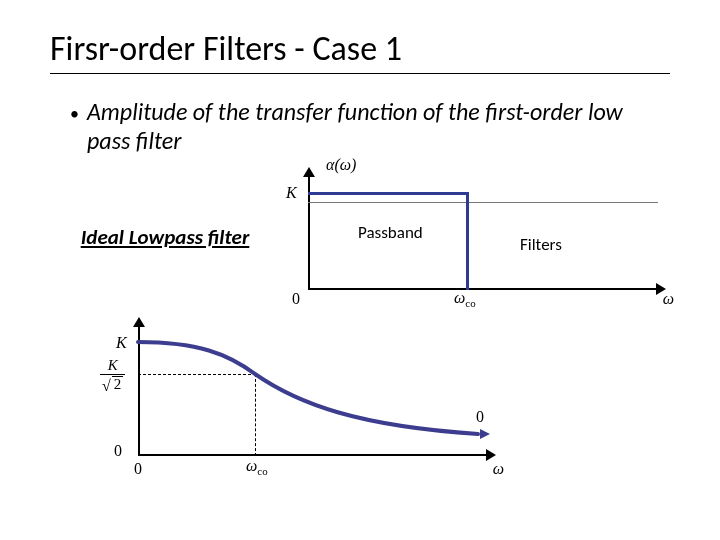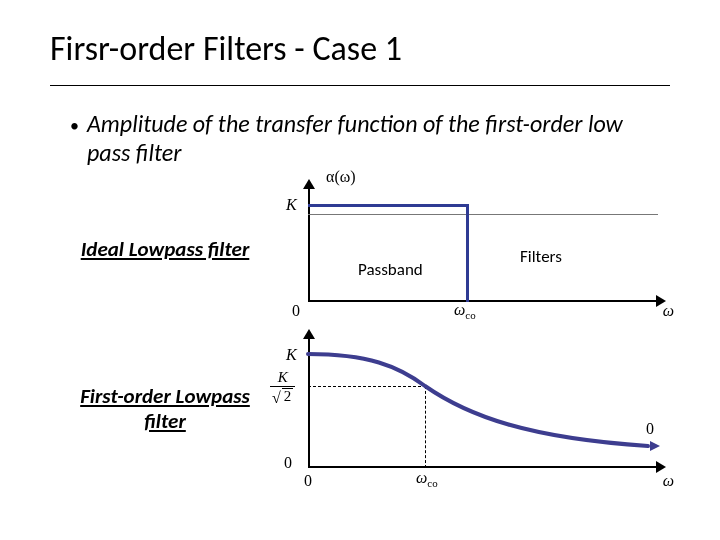--- a/index.html
+++ b/index.html
@@ -10,21 +10,21 @@
     font-family: "Calibri", "Segoe UI", Arial, sans-serif;
     color: #000;
     padding: 28px 50px 20px 50px;
     position: relative;
     overflow: hidden;
   }
   .title {
     font-size: 34px;
     font-weight: 400;
     border-bottom: 1px solid #000;
-    padding-bottom: 16px;
+    padding-bottom: 4px;
     margin-bottom: 24px;
   }
   .bullet-row {
     display: flex;
     align-items: flex-start;
     font-size: 24px;
     line-height: 1.2;
     margin-left: 20px;
     margin-bottom: 6px;
   }
@@ -198,37 +198,36 @@
   <div class="chart-holder">
     <div class="ideal-plot">
       <div class="ideal-y-axis"></div>
       <div class="ideal-y-arrow"></div>
       <div class="ideal-x-axis"></div>
       <div class="ideal-x-arrow"></div>
       <div class="ideal-box-top"></div>
       <div class="ideal-curve-h"></div>
       <div class="ideal-curve-v"></div>
 
-      <span class="abs-label" style="left:76px; top:-6px; text-align:center;">α(ω)</span>
+      <span class="abs-label" style="left:76px; top:-6px; font-style:italic;text-align:center;">α(ω)</span>
       <span class="abs-label" style="left:36px; top:22px; font-style:italic;">K</span>
       <span class="abs-label" style="left:42px; bottom:4px;">0</span>
       <span class="abs-label" style="right:-4px; bottom:4px; font-style:italic;">ω</span>
 
-      <span class="abs-label" style="left:108px; top:85px; font-size:17px; font-family:Calibri,Arial,sans-serif;">Passband</span>
+      <span class="abs-label" style="left:108px; top:60px; font-size:17px; font-family:Calibri,Arial,sans-serif;">Passband</span>
       <span class="abs-label" style="left:270px; top:72px; font-size:17px; font-family:Calibri,Arial,sans-serif;">Filters</span>
 
       <span class="abs-label" style="left:204px; bottom:2px; font-style:italic;">
         <span>ω</span><sub style="font-size:11px; font-style:normal;">co</sub>
       </span>
     </div>
   </div>
 </div>
 
 <div class="chart-row" style="margin-top:0px;">
-  <div class="chart-label">First-order Lowpass filter</div>
   <div class="chart-holder">
     <div class="fo-plot">
       <div class="fo-y-axis"></div>
       <div class="fo-y-arrow"></div>
       <div class="fo-x-axis"></div>
       <div class="fo-x-arrow"></div>
       <div class="fo-dash-h"></div>
       <div class="fo-dash-v"></div>
 
       <svg class="fo-curve" viewBox="0 0 350 134" preserveAspectRatio="none">

